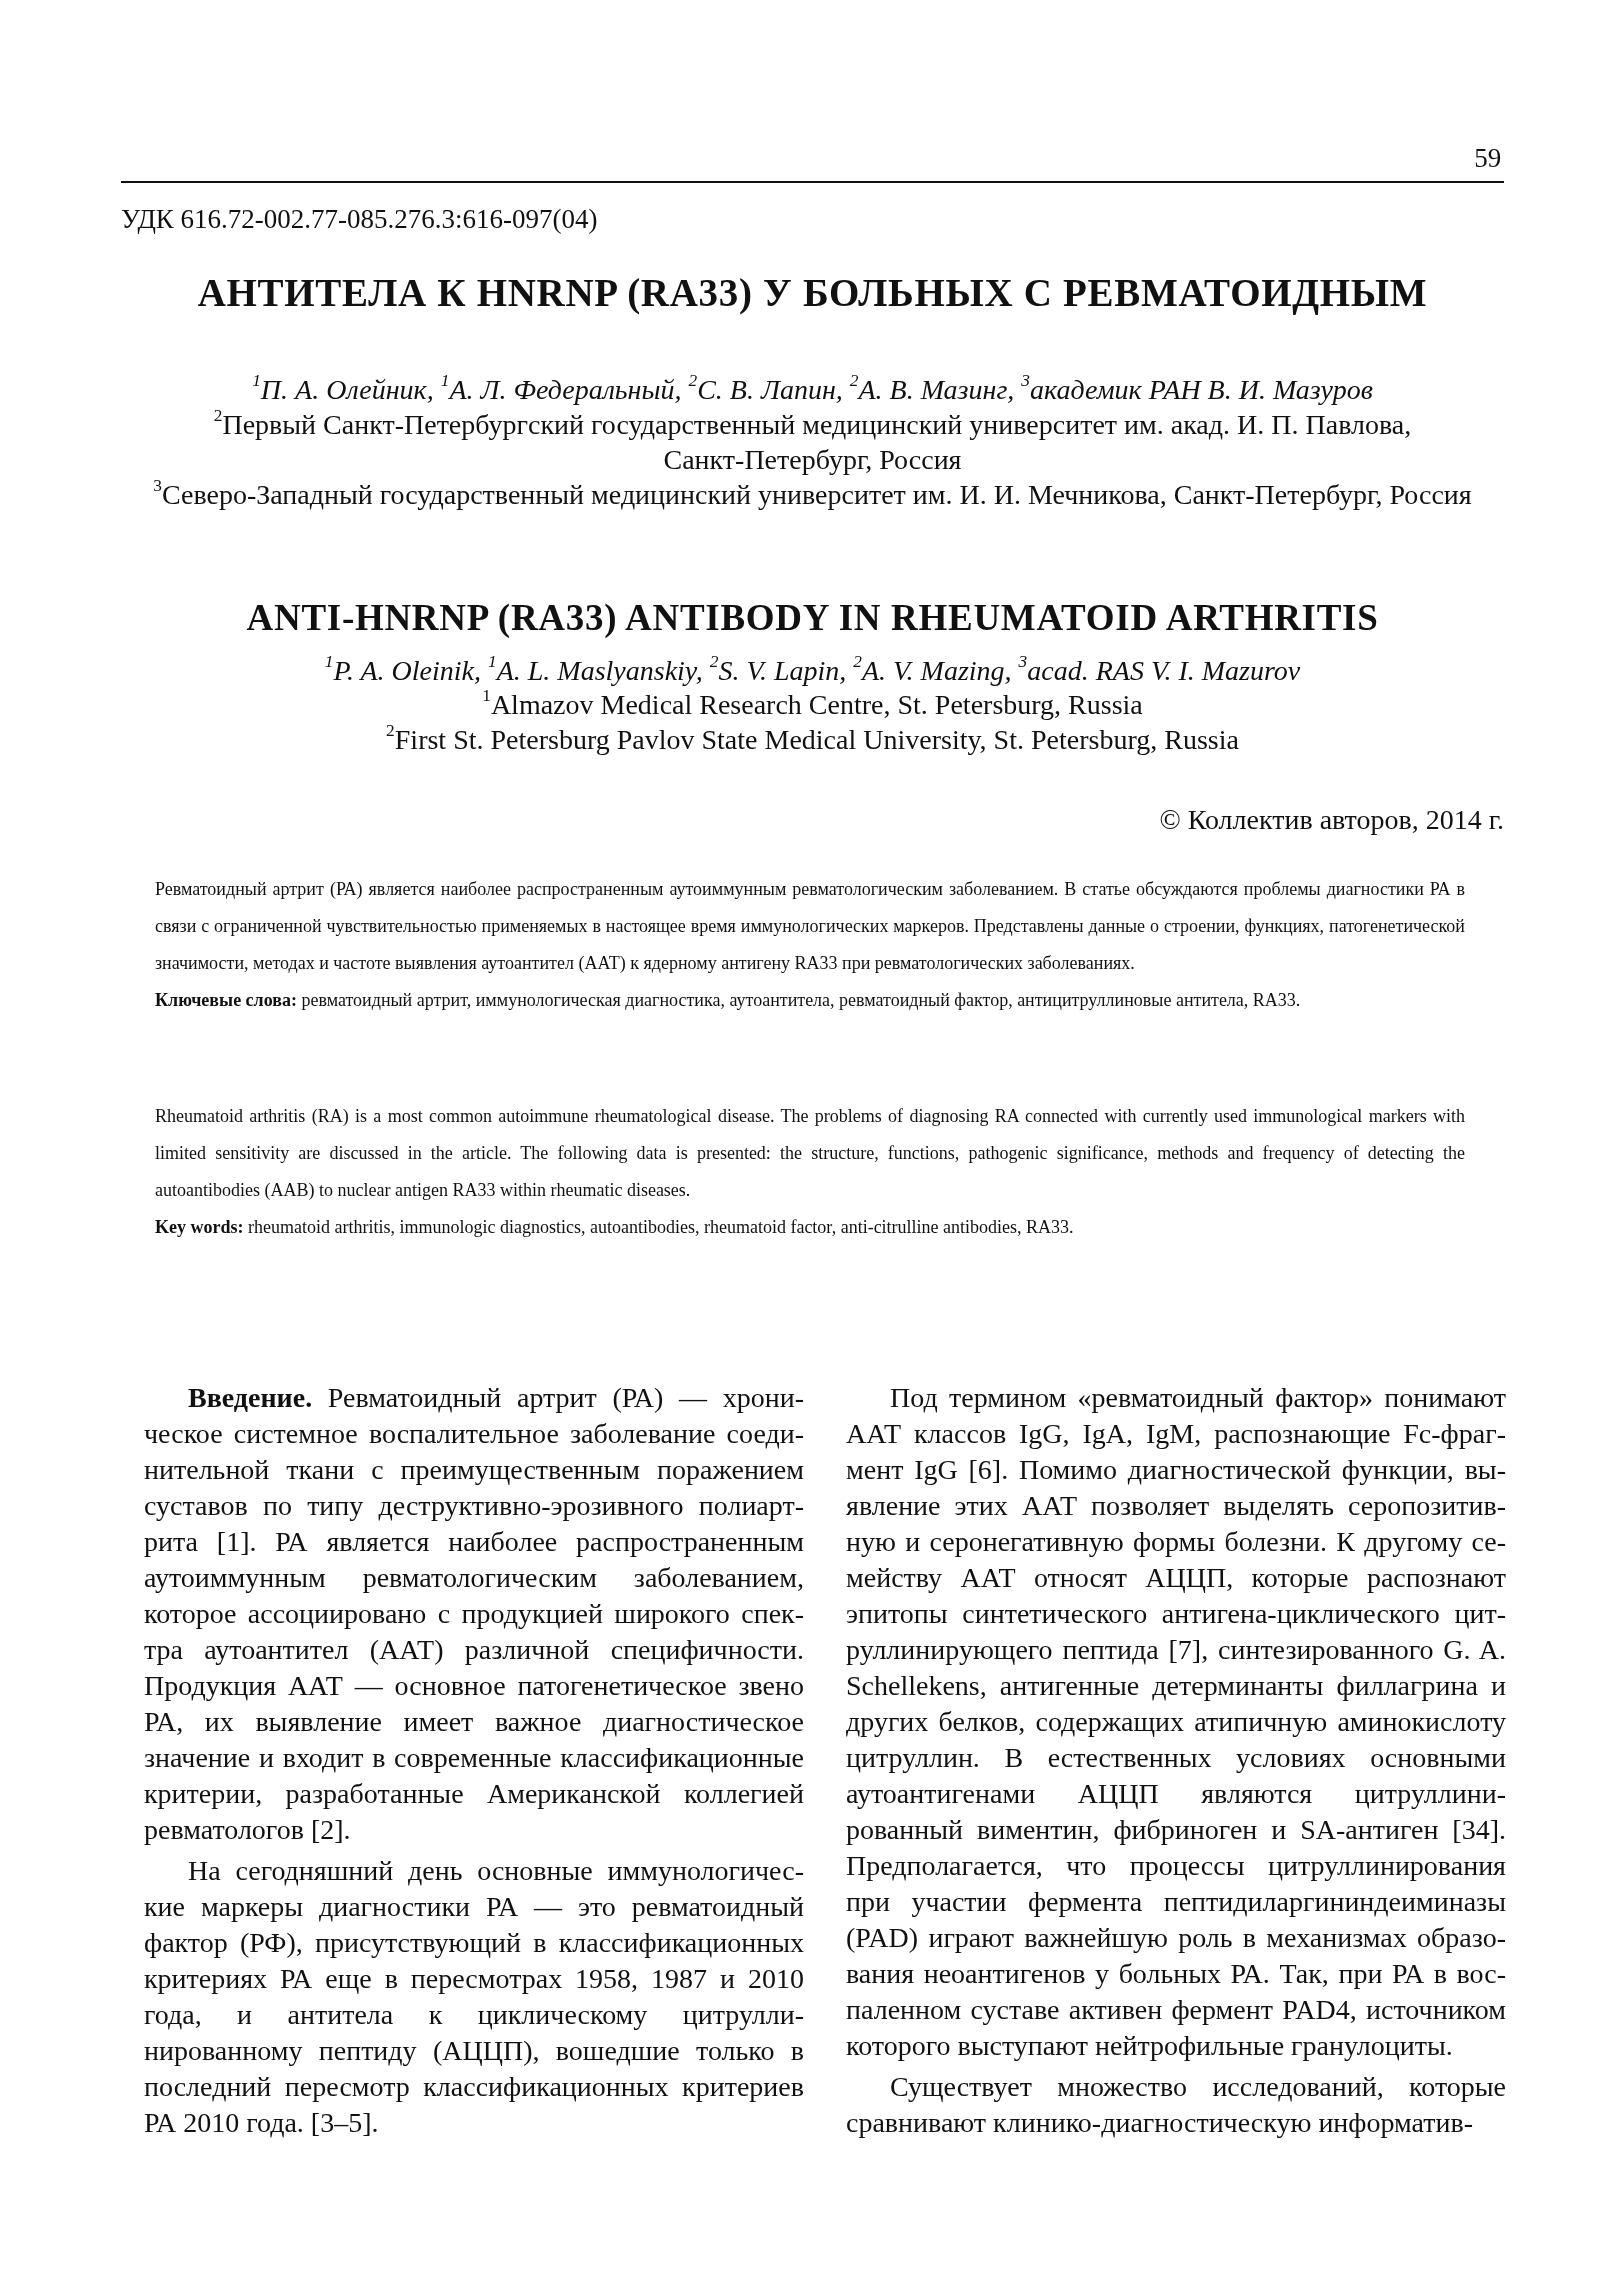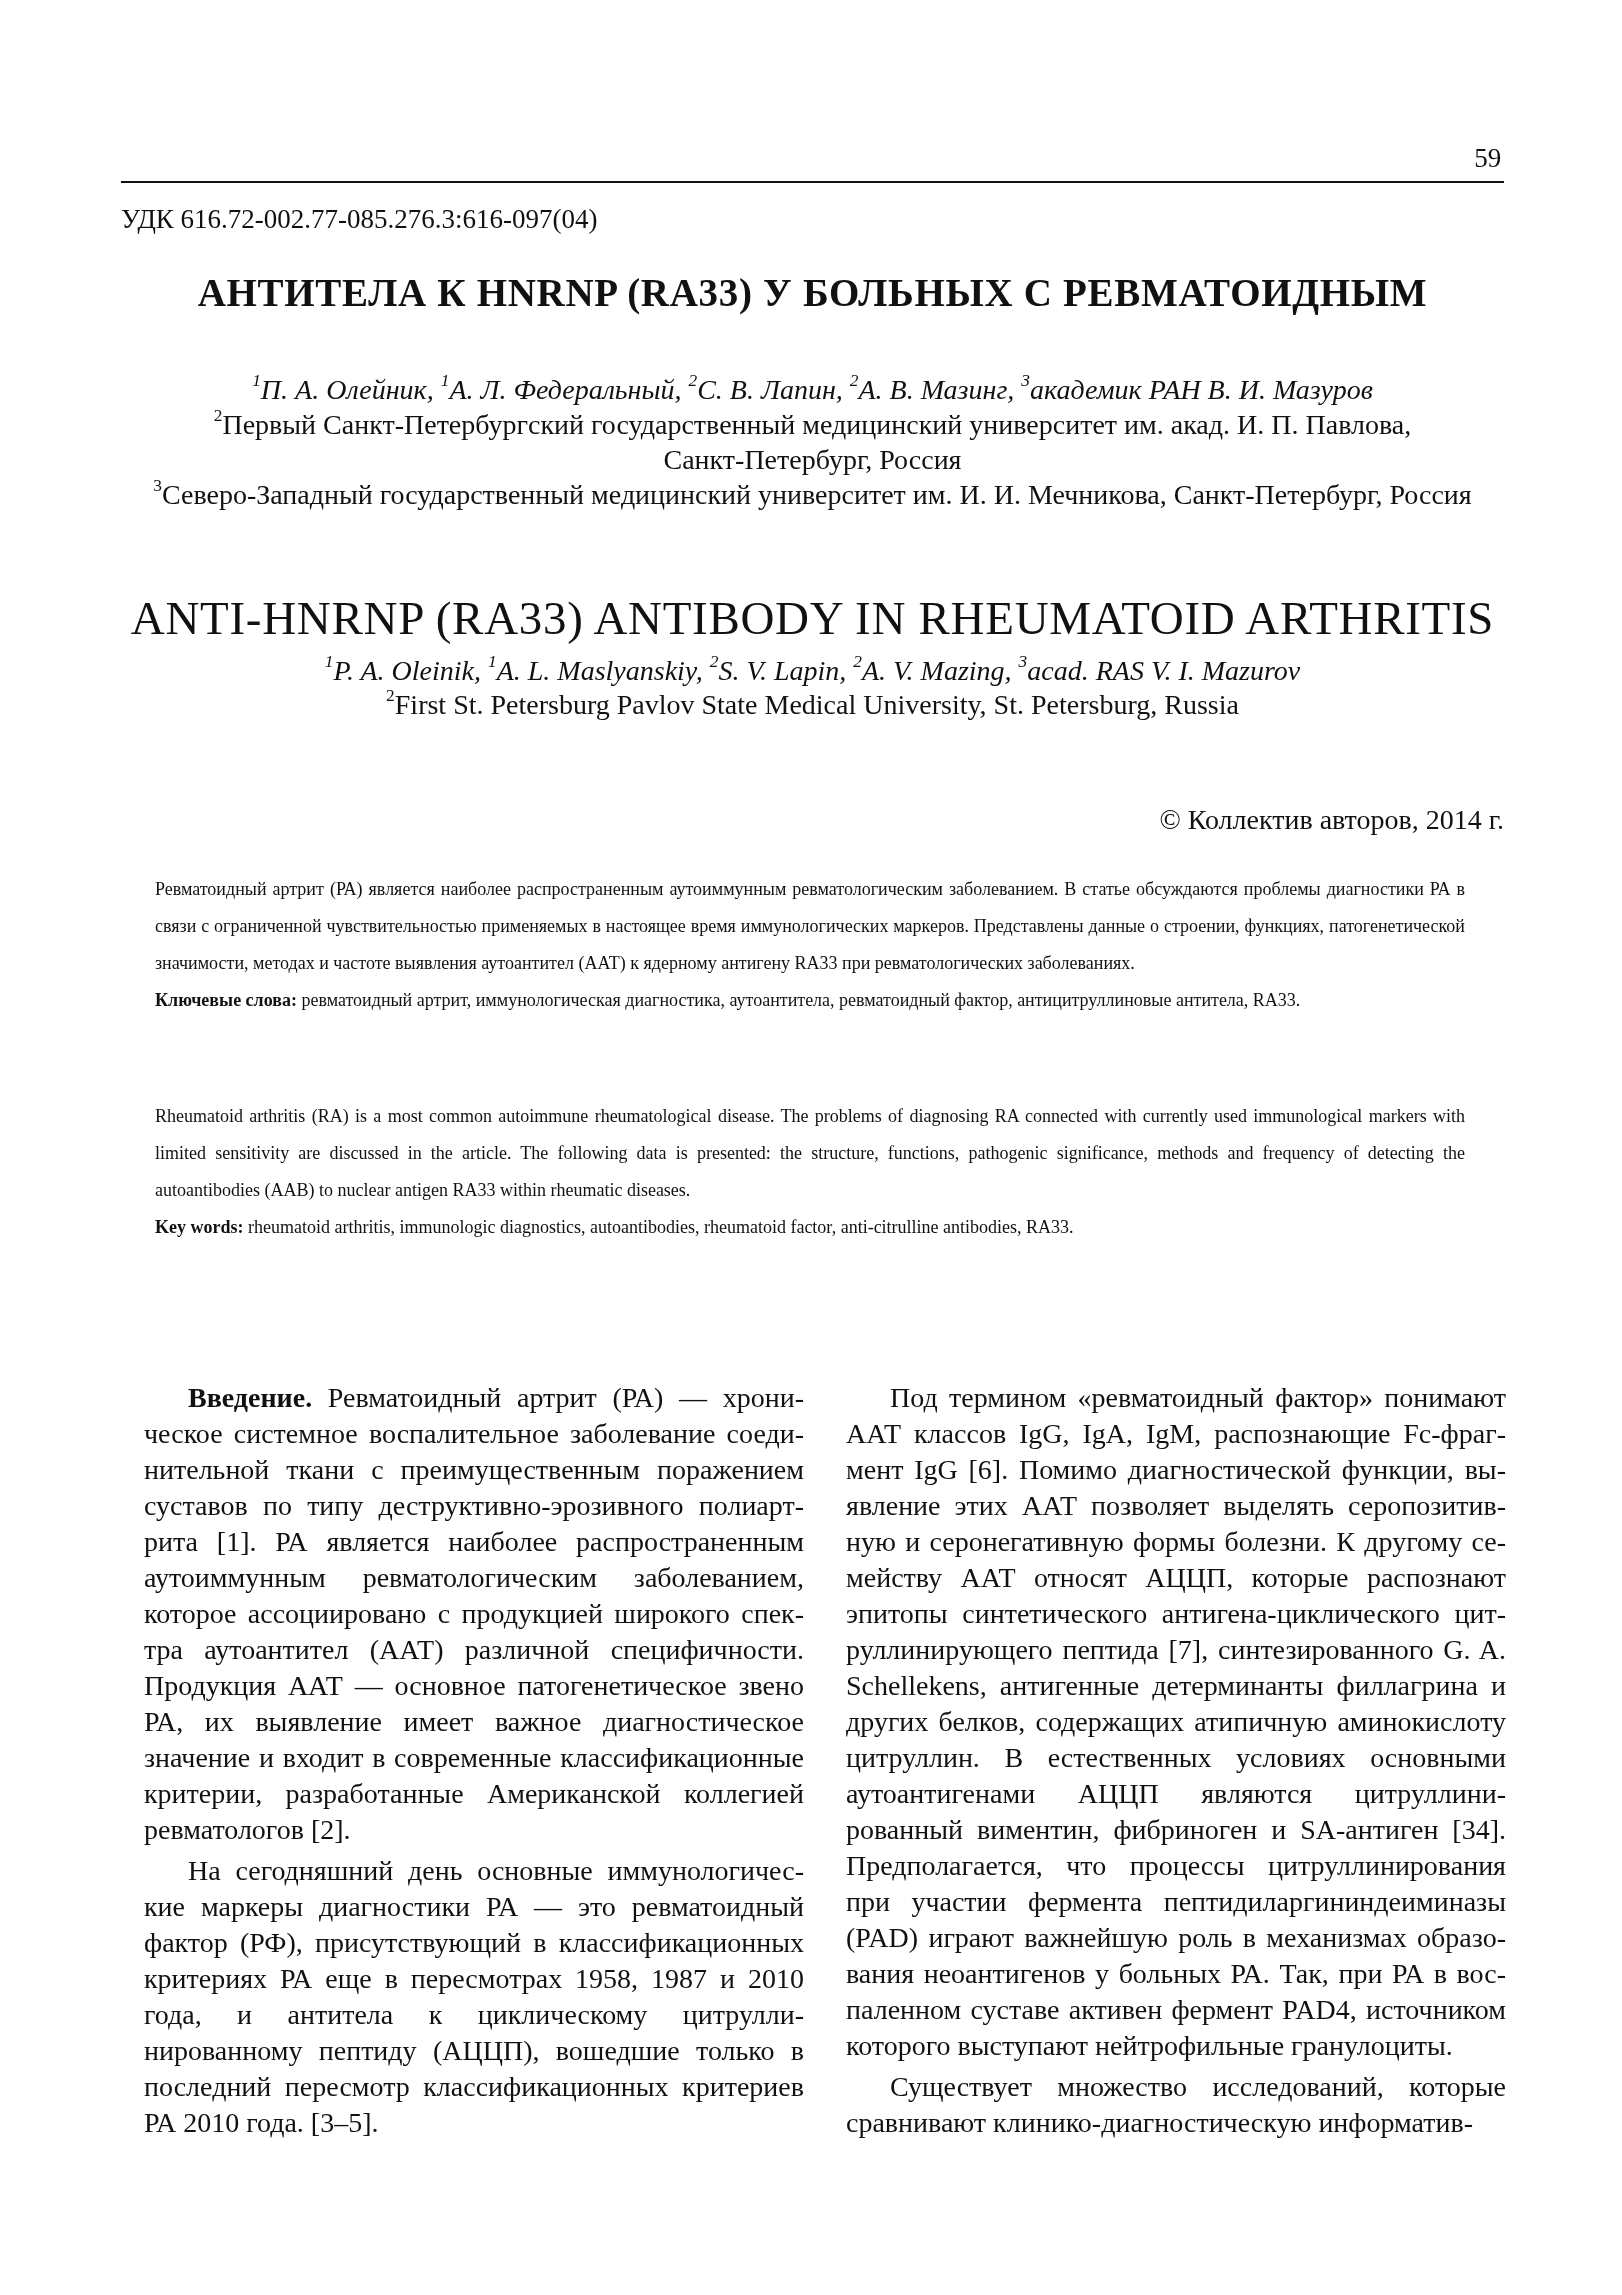--- a/index.html
+++ b/index.html
@@ -9,21 +9,21 @@
   .running-head { left: 121px; top: 142px; width: 1383px; height: 39px;
                   border-bottom: 2.7px solid #111; font-size: 27px; }
   .running-head .title { position: absolute; left: 0; bottom: 6.7px; letter-spacing: 0.3px; }
   .running-head .page { position: absolute; right: 2.7px; bottom: 6.7px; }
   .udk { left: 121px; top: 204px; font-size: 27px; }
   .center-block { left: 121px; width: 1383px; text-align: center; }
   .ru-title { top: 268px; font-size: 39px; font-weight: bold; line-height: 50px; letter-spacing: 0.7px; }
   .authors { font-size: 28px; font-style: italic; line-height: 35px; }
   .affil { font-size: 28px; line-height: 35px; }
   sup { font-size: 0.62em; line-height: 0; vertical-align: 0.75em; }
-  .en-title { top: 593px; font-size: 47px; font-weight: normal; line-height: 50px; letter-spacing: 0.7px; }
+  .en-title { top: 593px; font-size: 37px; font-weight: bold; line-height: 50px; letter-spacing: 0.7px; }
   .copyright { right: 119px; top: 804px; font-size: 28px; }
   .abstract { left: 155px; width: 1310px; font-size: 18px; line-height: 37px; text-align: justify; }
   .abstract .kw-label { font-weight: bold; }
   .abstract p { margin: 0; }
   .col { top: 1380px; width: 660px; font-size: 28px; line-height: 36px; text-align: justify;
          hyphens: manual; }
   .col p { margin: 0 0 5.4px 0; text-indent: 44px; }
   .col .lead { font-weight: bold; }
   .col-left { left: 144px; }
   .col-right { left: 846px; }
@@ -51,20 +51,21 @@
   <div><sup>3</sup><span>Северо-Западный государственный медицинский университет им. И. И. Мечникова, Санкт-Петербург, Россия</span></div>
 </div>
 
 <div class="abs center-block en-title">ANTI-HNRNP (RA33) ANTIBODY IN RHEUMATOID ARTHRITIS</div>
 
 <div class="abs center-block authors" style="top:653px;">
   <sup>1</sup><span>P. A. Oleinik, </span><sup>1</sup><span>A. L. Maslyanskiy, </span><sup>2</sup><span>S. V. Lapin, </span><sup>2</sup><span>A. V. Mazing, </span><sup>3</sup><span>acad. RAS V. I. Mazurov</span>
 </div>
 
 <div class="abs center-block affil" style="top:687px;">
+  <div><sup>1</sup><span>Almazov Medical Research Centre, St. Petersburg, Russia</span></div>
   <div><sup>2</sup><span>First St. Petersburg Pavlov State Medical University, St. Petersburg, Russia</span></div>
 </div>
 
 <div class="abs copyright">© Коллектив авторов, 2014 г.</div>
 
 <div class="abs abstract" style="top:871px;">
   <p>Ревматоидный артрит (РА) является наиболее распространенным аутоиммунным ревматологическим заболеванием. В статье обсуждаются проблемы диагностики РА в связи с ограниченной чувствительностью применяемых в настоящее время иммунологических маркеров. Представлены данные о строении, функциях, патогенетической значимости, методах и частоте выявления аутоантител (ААТ) к ядерному антигену RA33 при ревматологических заболеваниях.</p>
   <p><span class="kw-label">Ключевые слова:</span><span> ревматоидный артрит, иммунологическая диагностика, аутоантитела, ревматоидный фактор, антицит­руллиновые антитела, RA33.</span></p>
 </div>
 

